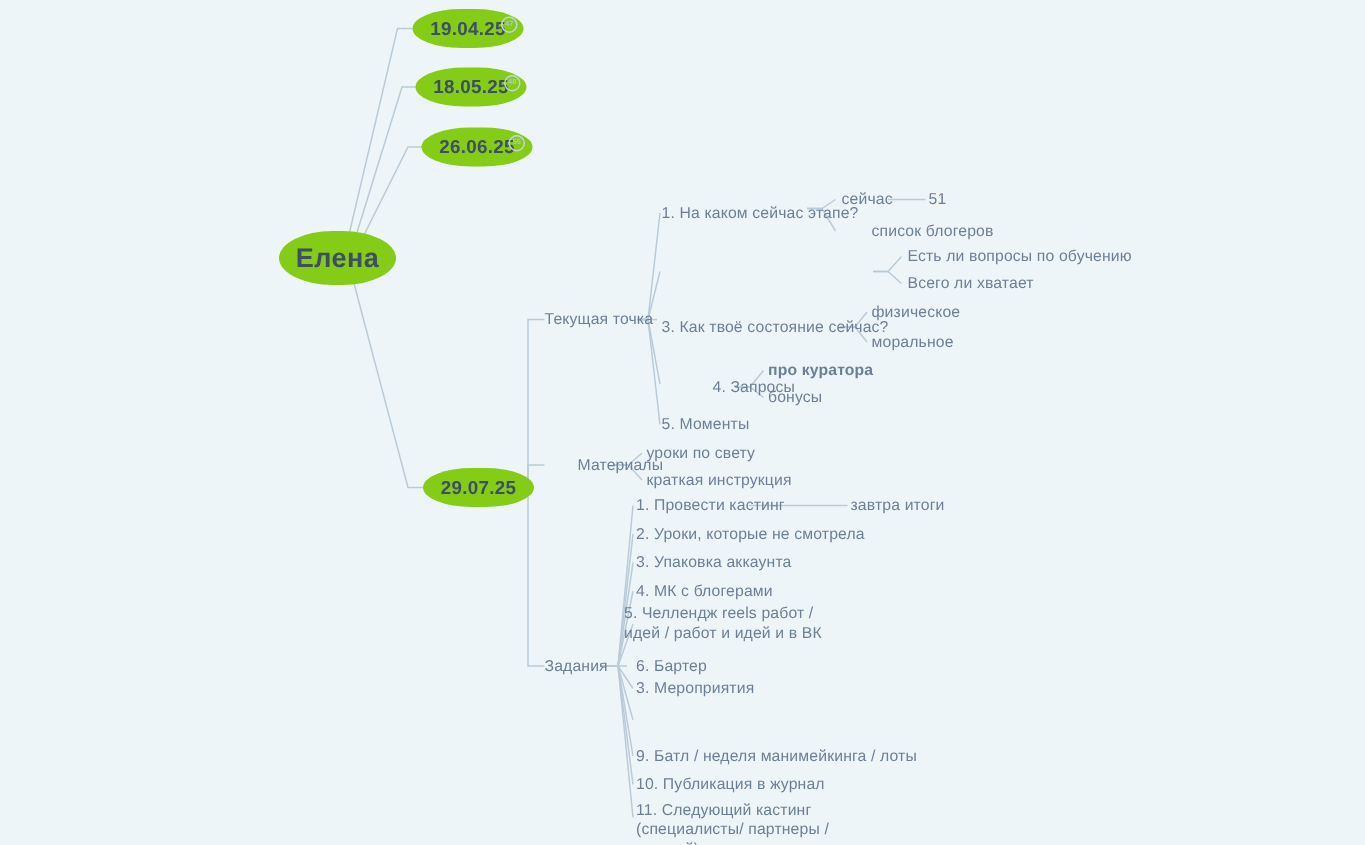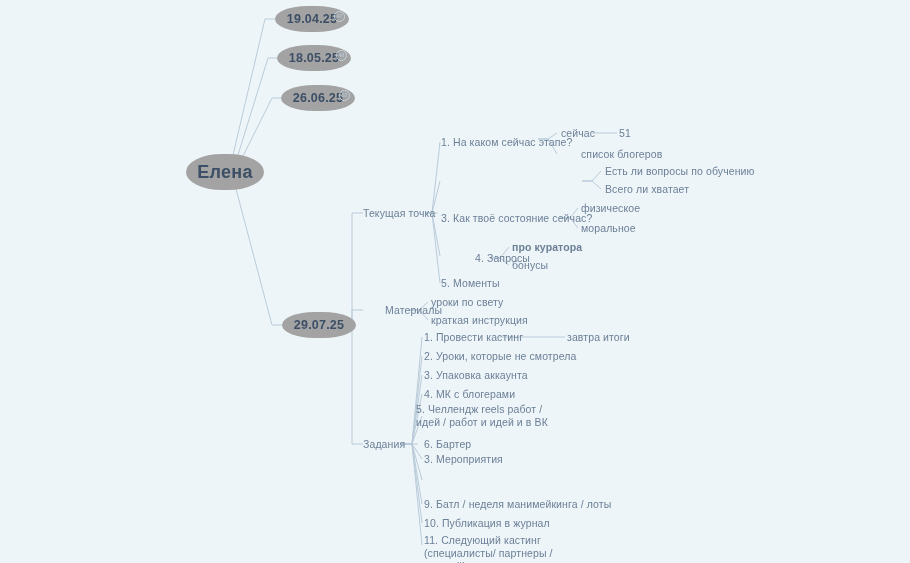--- a/index.html
+++ b/index.html
@@ -25,21 +25,21 @@
     position: absolute;
     left: 0;
     top: 0;
     width: 910px;
     height: 563px;
     pointer-events: none;
   }
   
   .pill {
     position: absolute;
-    background: #a3a3a3;
+    background: #84cc16;
     color: #3c4f66;
     font-weight: bold;
     text-align: center;
     border-radius: 50% / 50%;
     display: flex;
     align-items: center;
     justify-content: center;
     box-sizing: border-box;
     white-space: nowrap;
   }

